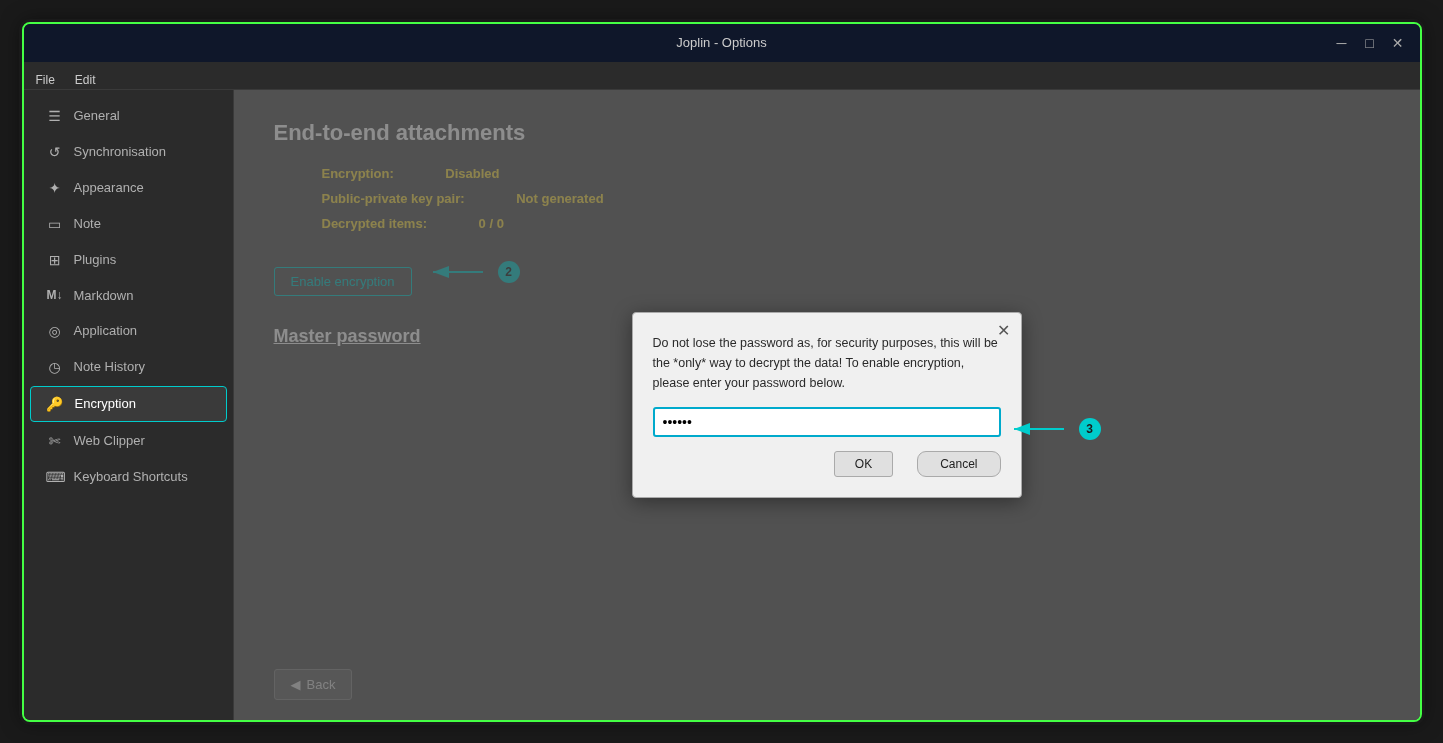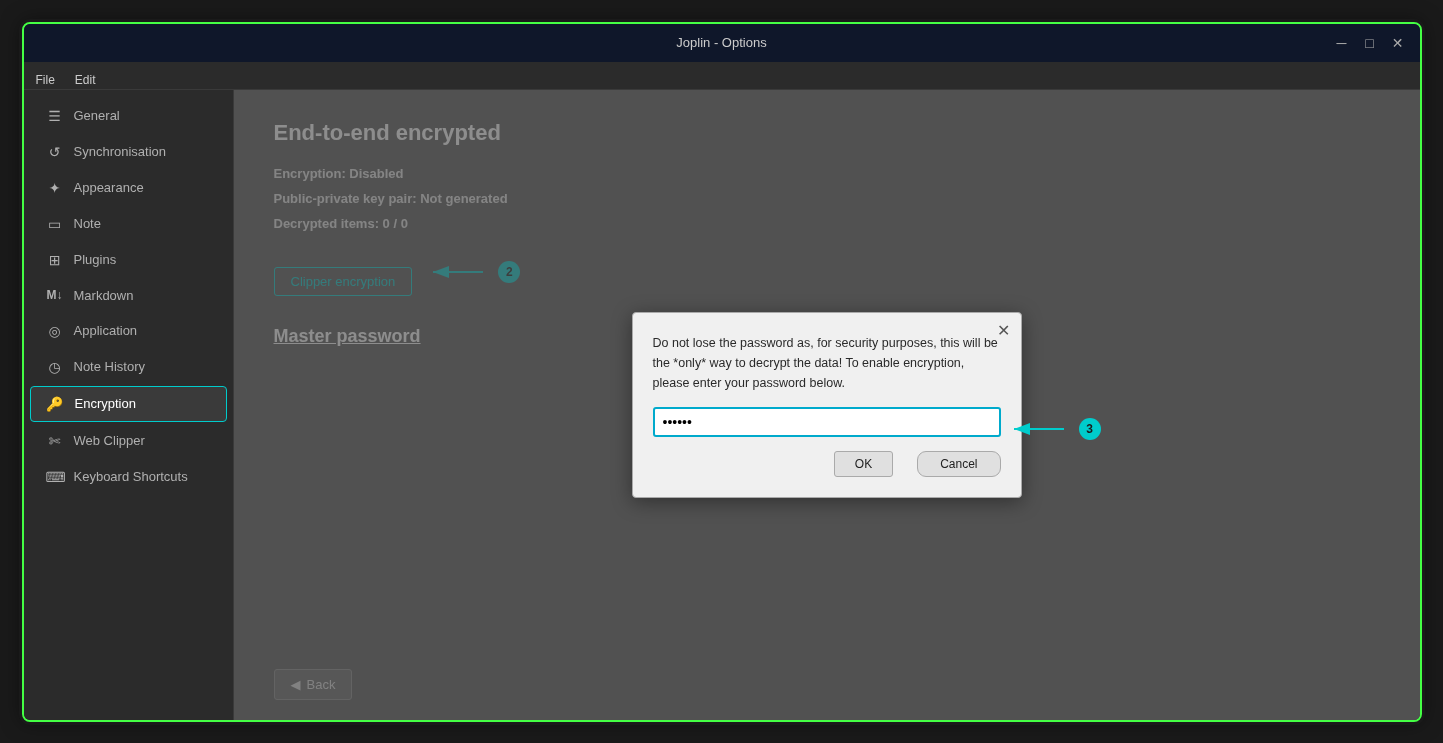--- a/index.html
+++ b/index.html
@@ -135,21 +135,22 @@
       font-weight: 600;
       margin-bottom: 20px;
     }
     .info-row {
       color: #dddddd;
       font-size: 13px;
       margin-bottom: 10px;
     }
     .info-row span {
       font-weight: bold;
-      color: #e5e5e5;
+      color: #fde047;
+      margin-left: 48px;
     }
     .enable-encryption-btn {
       margin-top: 18px;
       padding: 6px 16px;
       background: transparent;
       border: 1px solid #00cccc;
       color: #00cccc;
       font-size: 13px;
       cursor: pointer;
       border-radius: 3px;
@@ -319,35 +320,35 @@
         <span class="nav-icon">✄</span>
         <span>Web Clipper</span>
       </div>
       <div class="nav-item">
         <span class="nav-icon">⌨</span>
         <span>Keyboard Shortcuts</span>
       </div>
     </div>
 
     <div class="main-content" style="position:relative;">
-      <h2 class="section-title">End-to-end encrypted</h2>
+      <h2 class="section-title">End-to-end attachments</h2>
       <div class="info-row">
         <span>Encryption:</span>
         <span>Disabled</span>
       </div>
       <div class="info-row">
         <span>Public-private key pair:</span>
         <span>Not generated</span>
       </div>
       <div class="info-row">
         <span>Decrypted items:</span>
         <span>0 / 0</span>
       </div>
       <div style="display:flex; align-items:center; gap:16px; margin-top:18px;">
-        <button class="enable-encryption-btn">Clipper encryption</button>
+        <button class="enable-encryption-btn">Enable encryption</button>
 
         <div style="display:flex; align-items:center; gap:6px;">
           <svg width="60" height="24">
             <defs>
               <marker id="arrowhead2" markerWidth="8" markerHeight="6" refX="8" refY="3" orient="auto">
                 <polygon points="0 0, 8 3, 0 6" fill="#00cccc"></polygon>
               </marker>
             </defs>
             <line x1="55" y1="12" x2="5" y2="12" stroke="#00cccc" stroke-width="2" marker-end="url(#arrowhead2)"></line>
           </svg>

